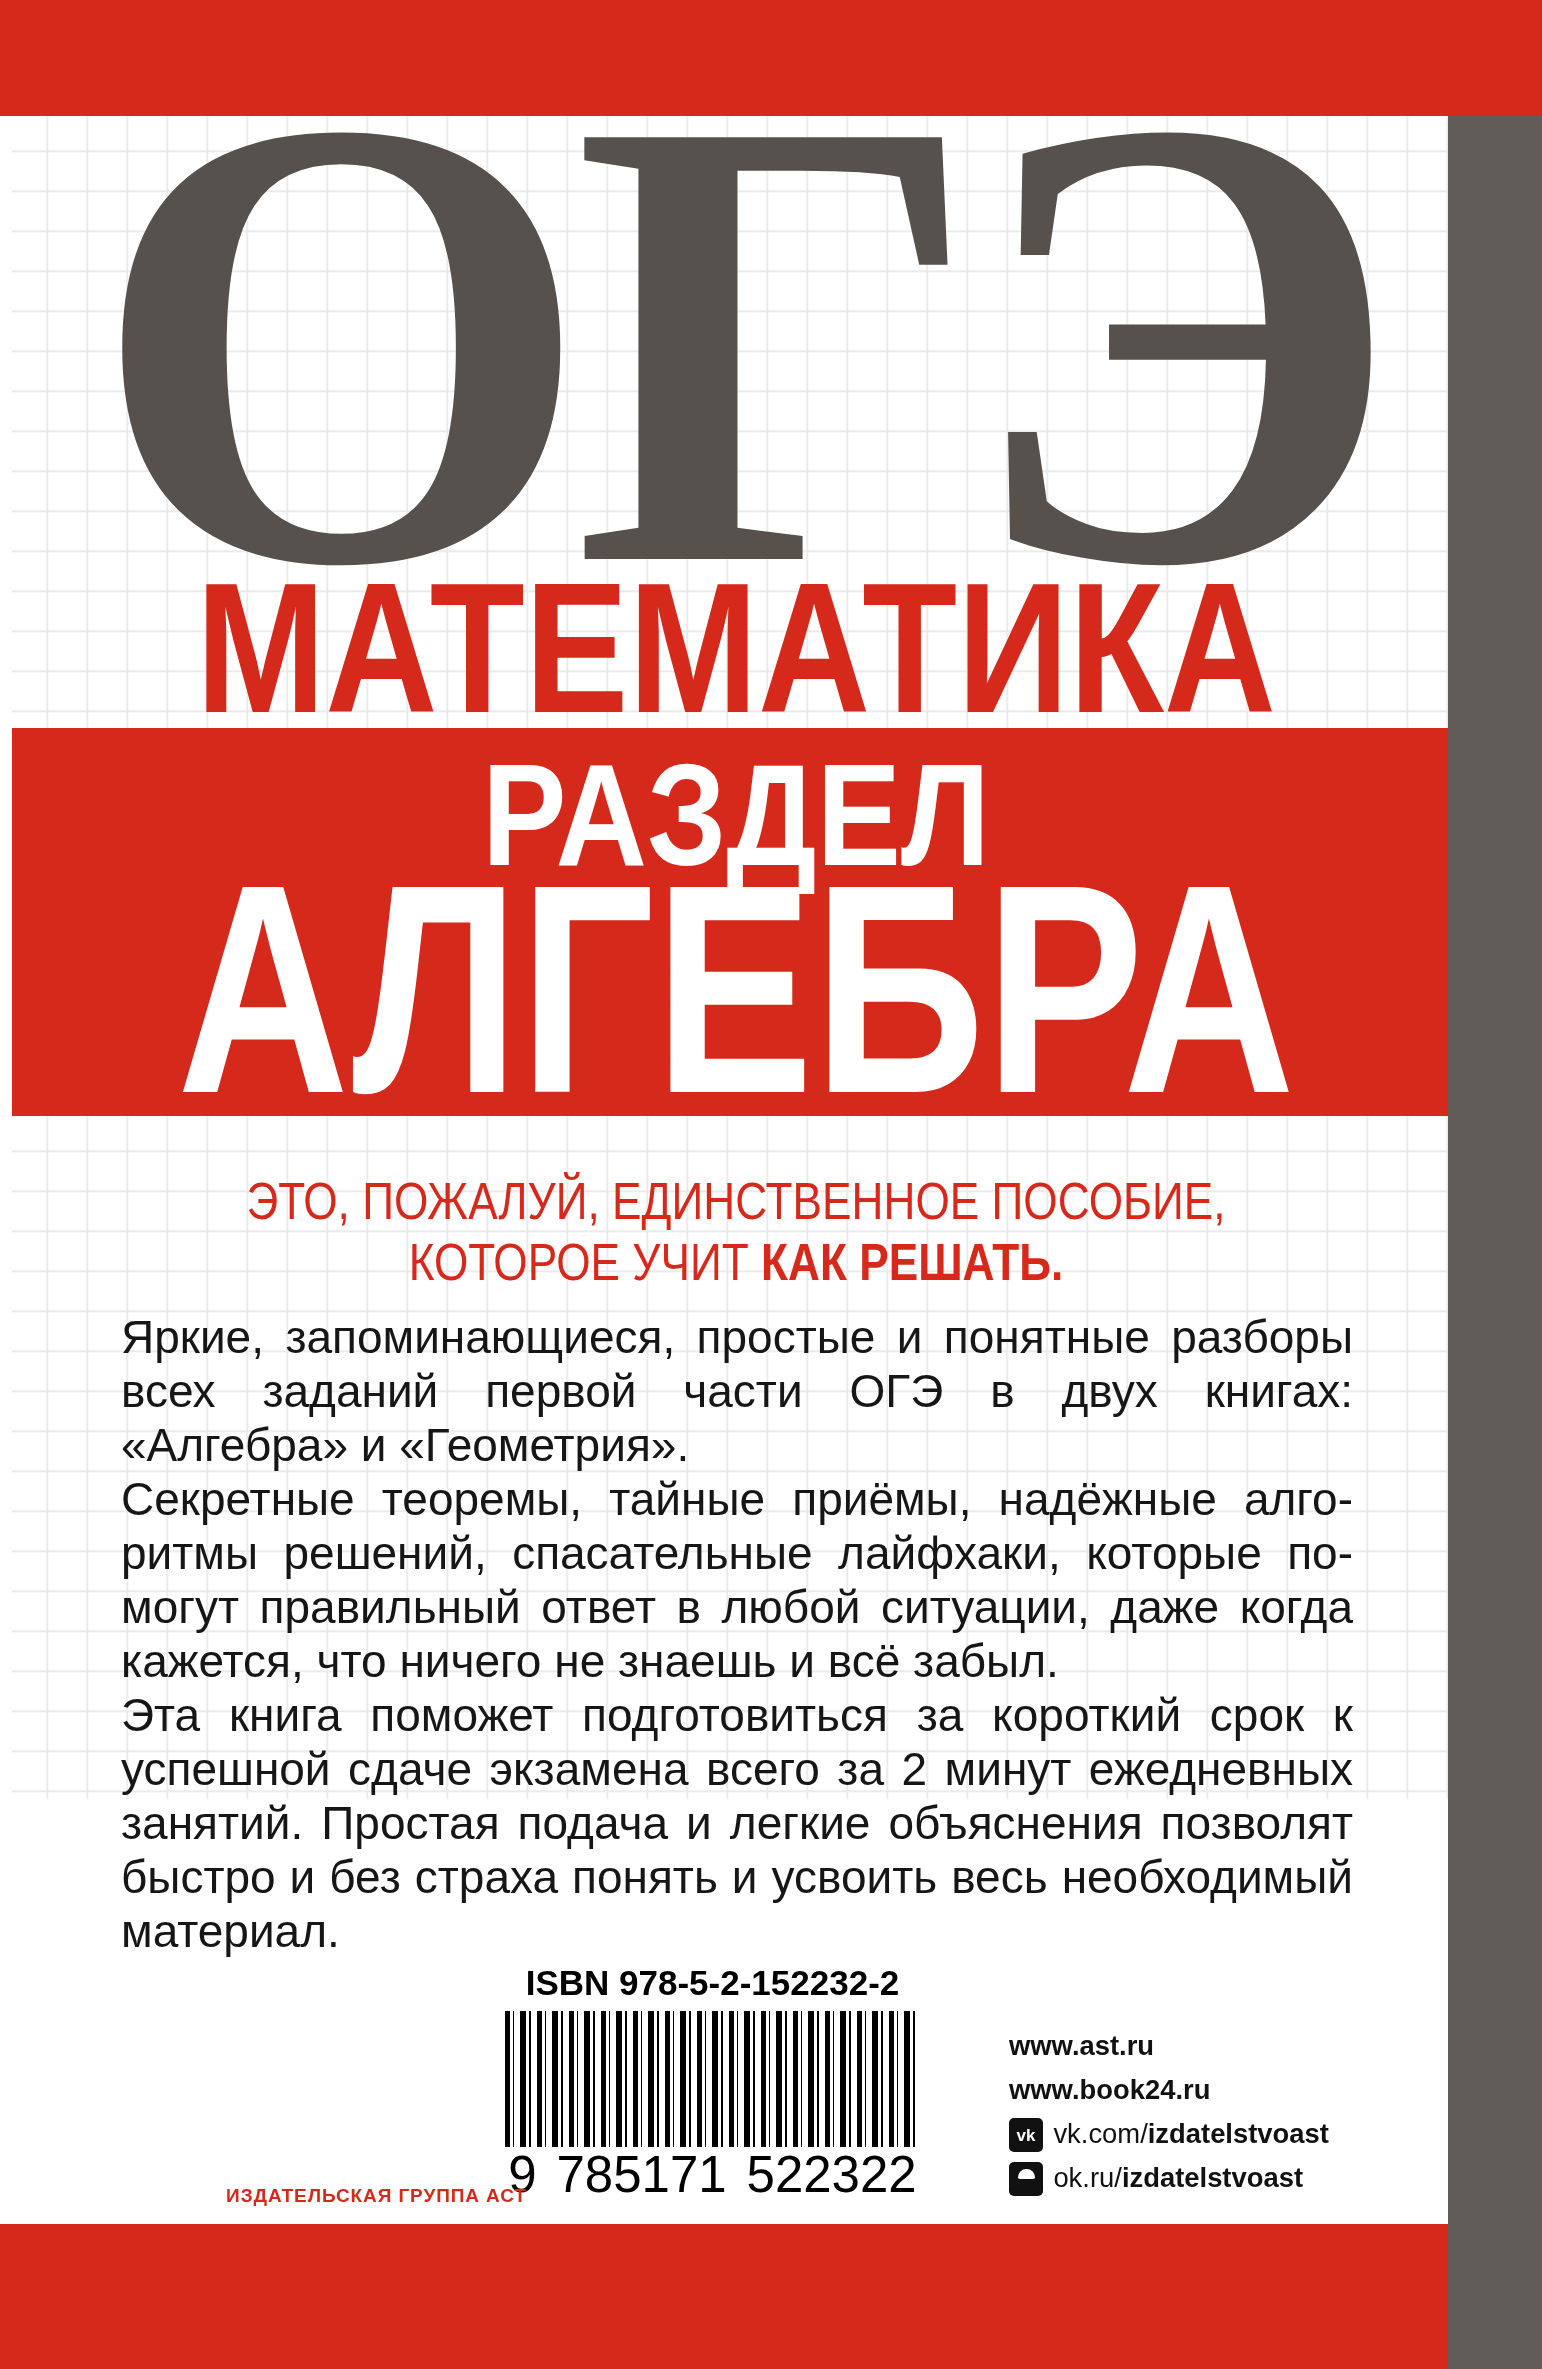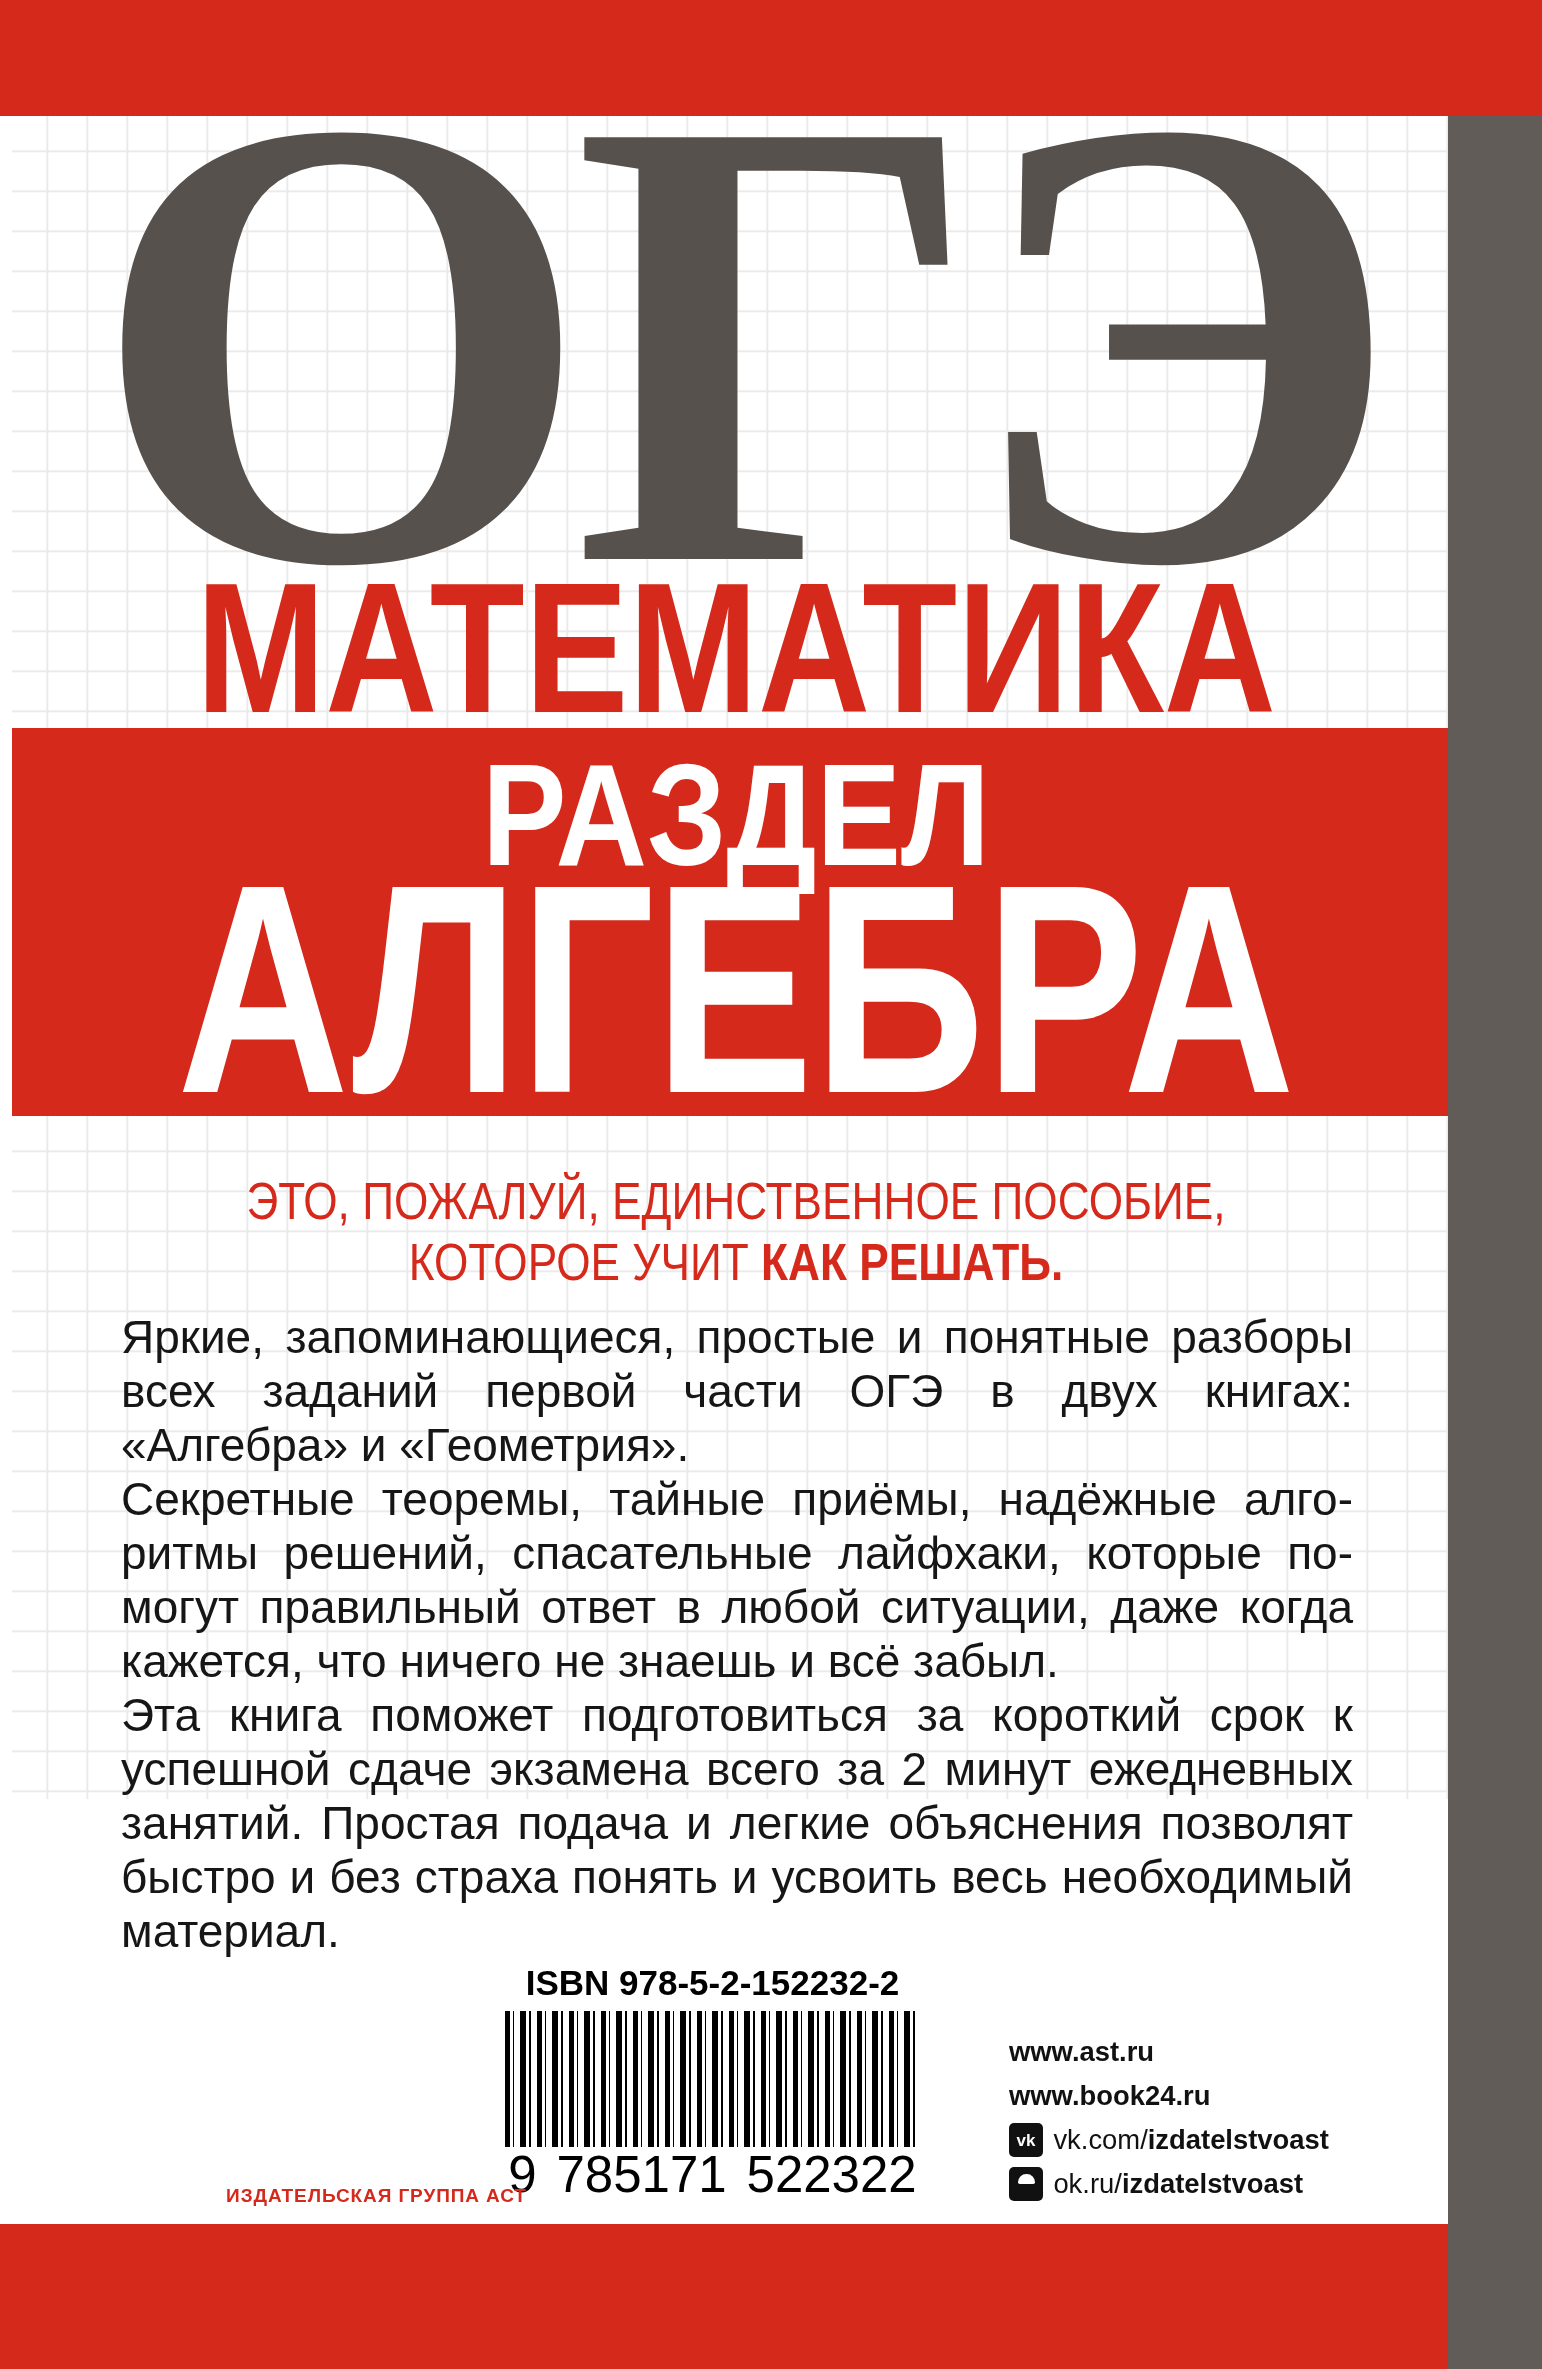--- a/index.html
+++ b/index.html
@@ -118,21 +118,21 @@
   .ast-caption{
     position:absolute;left:199px;top:2069px;width:331px;
     text-align:center;color:#d5291b;
     font-weight:bold;font-size:19px;letter-spacing:0.9px;white-space:nowrap;
   }
   
   .links{
     position:absolute;left:997px;top:1914px;width:397px;
     font-size:27.4px;color:#111;
   }
-  .link-row{display:flex;align-items:center;gap:10.4px;height:44px;}
+  .link-row{display:flex;align-items:flex-start;gap:10.4px;height:44px;}
   .link-row .b{font-weight:bold;}
   .sq-icon{
     width:34px;height:34px;border-radius:5px;background:#111;
     display:inline-flex;align-items:center;justify-content:center;
     flex:0 0 auto;
   }
   .vk-glyph{color:#fff;font-weight:bold;font-size:17px;line-height:17px;}
   .ok-glyph{display:block;width:19px;height:23px;}
   .ok-head{width:9.5px;height:9.5px;border-radius:50%;background:#fff;margin:0 auto;}
   .ok-body{width:17px;height:9.5px;border-radius:8.5px 8.5px 1.9px 1.9px;background:#fff;margin:1.9px auto 0;}

